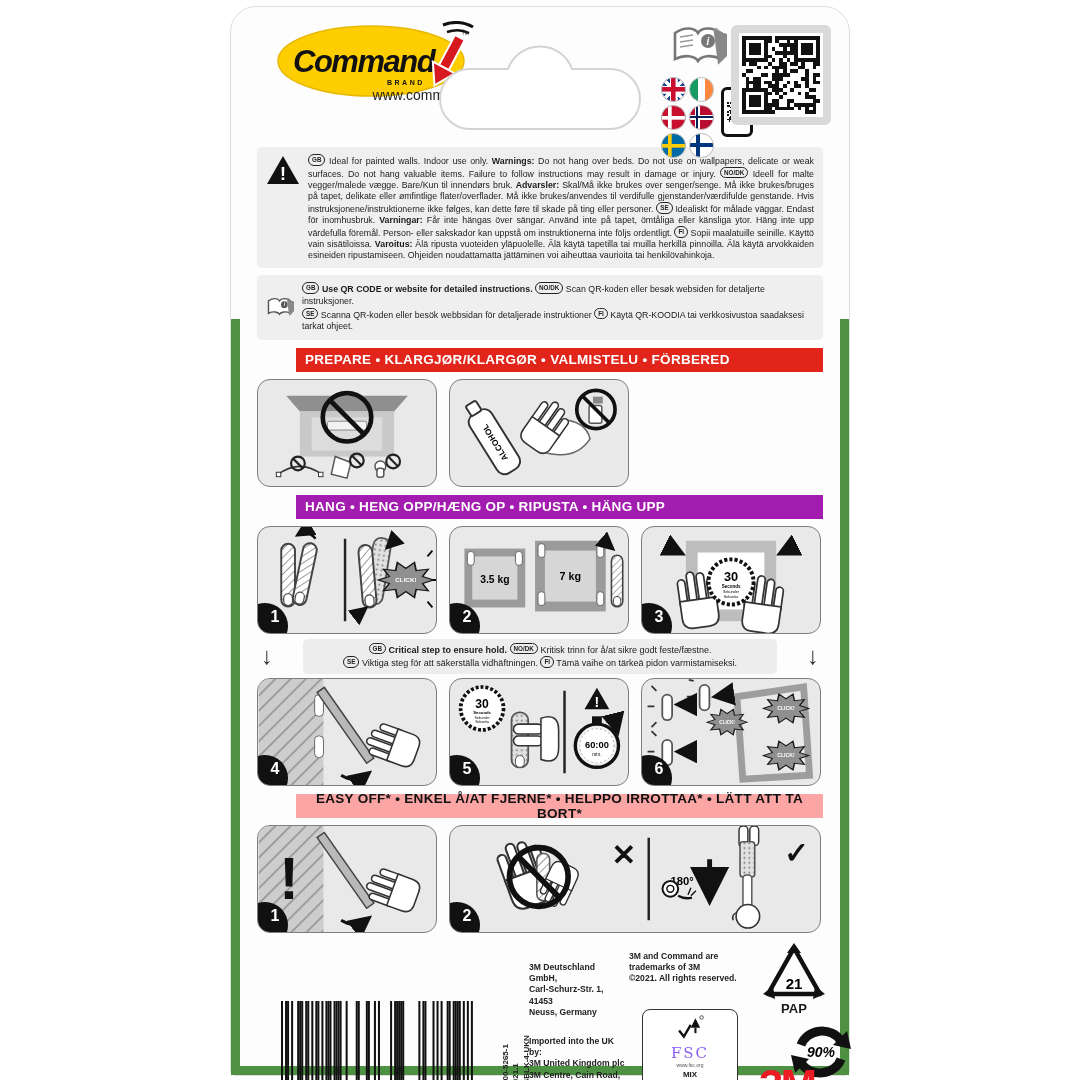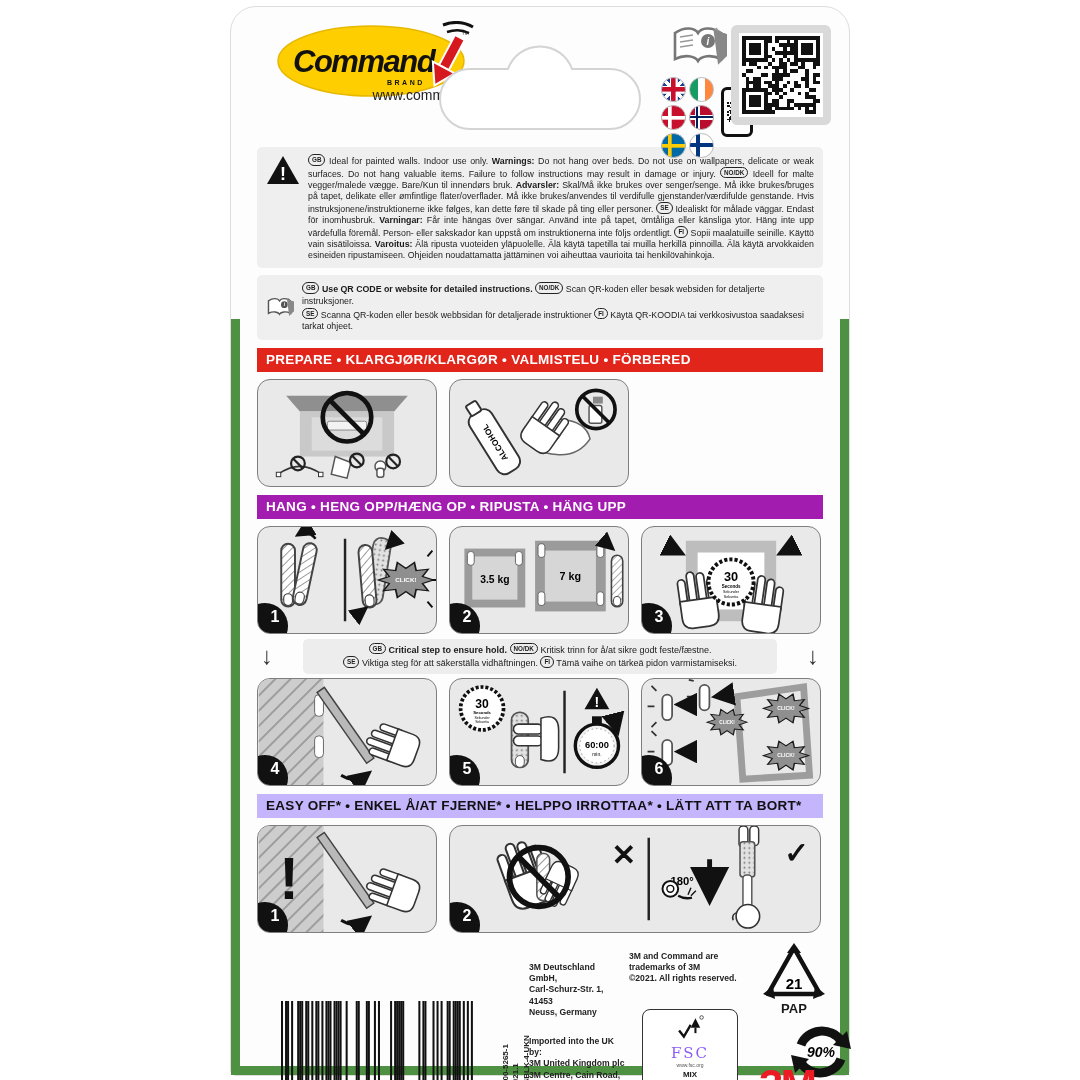--- a/index.html
+++ b/index.html
@@ -58,21 +58,21 @@
   .warntext { font-size:8.8px; line-height:1.28; text-align:justify; color:#1b1b1b; }
   .qrnote { margin-top:7px; align-items:center; }
   .qrnote .t { font-size:8.8px; line-height:1.35; }
   .lb { display:inline-block; border:1px solid #222; border-radius:8px;
     padding:0 3px; font-size:6.3px; font-weight:bold; line-height:9.5px;
     vertical-align:1.5px; letter-spacing:0; white-space:nowrap; }
 
   
   .bar { margin-top:8px; height:23px; display:flex; align-items:center;
     padding:12px 9px; font-size:13.5px; font-weight:bold; letter-spacing:0.3px;
-    color:#fff; }
+    color:#fff;margin-left:39px; }
   .bar.dark { color:#111; }
 
   
   .row { display:flex; gap:12px; margin-top:7px; }
   .panel { width:180px; height:108px; background:#e9e9e9; border:1.6px solid #7e7e7e;
     border-radius:13px; position:relative; overflow:hidden; flex:none; }
   .panel.wide { width:372px; }
   .panel svg { position:absolute; inset:0; width:100%; height:100%;
     font-family:"Liberation Sans", sans-serif; }
   .stepnum { position:absolute; left:-16px; bottom:-16px; width:46px; height:46px;
@@ -766,21 +766,21 @@
           <g transform="translate(146,78) scale(0.7)">
               <use href="#clickstar"></use>
             </g>
         </svg>
         <div class="stepnum">
             <span>6</span>
           </div>
       </div>
     </div>
 
-    <div class="bar dark" style="background: #c4b5fd;">
+    <div class="bar dark" style="background: #fca5a5; text-align: center;">
       <span>EASY OFF* • ENKEL Å/AT FJERNE* • HELPPO IRROTTAA* • LÄTT ATT TA BORT*</span>
     </div>
 
     <div class="row">
       <div class="panel">
         <svg viewBox="0 0 180 108">
           <rect x="0" y="0" width="66" height="108" fill="url(#wallhatch)"></rect>
           <text x="31" y="74" text-anchor="middle" font-size="60" font-weight="bold" fill="#111">!</text>
           <g transform="translate(62,10) rotate(55)">
               <rect x="0" y="-6" width="88" height="9" fill="#b9b9b9" stroke="#444" stroke-width="1.5"></rect>

